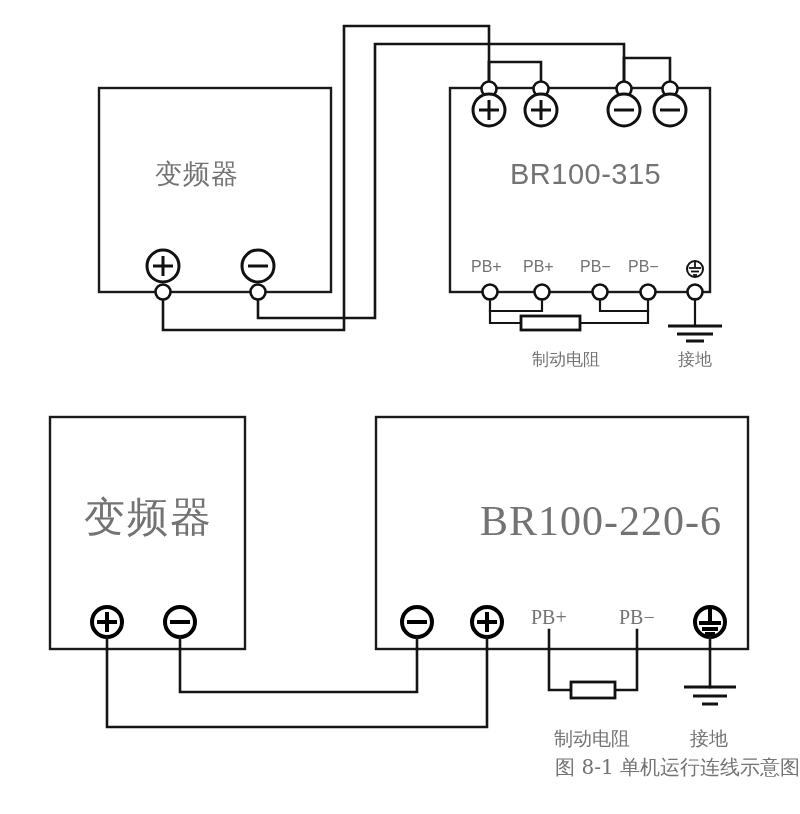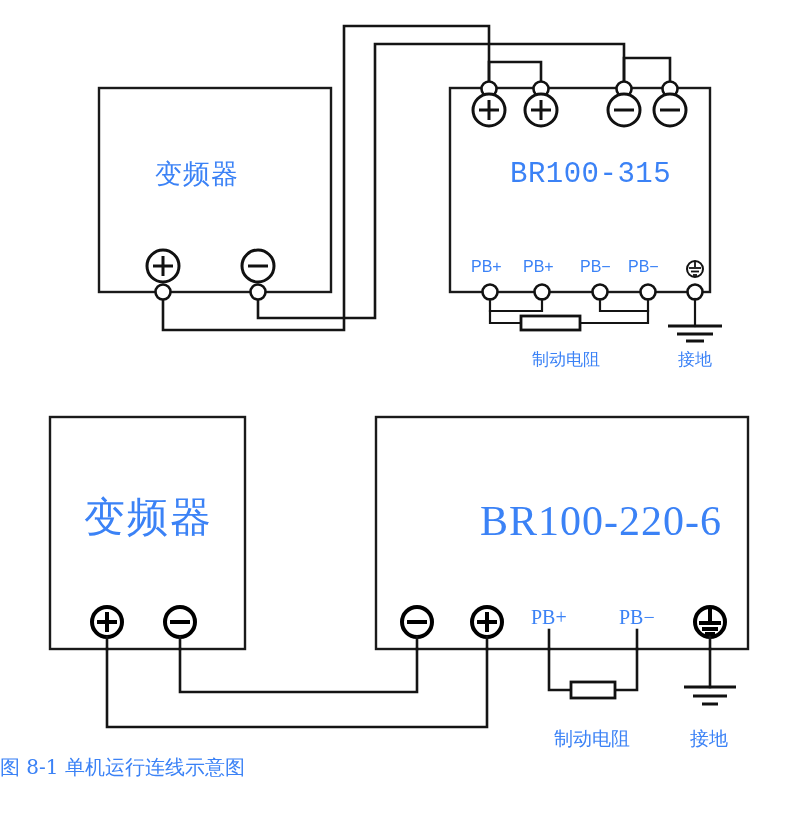--- a/index.html
+++ b/index.html
@@ -85,30 +85,30 @@
     stroke-width: 2.0;
   }
   .gnd-small-line {
     stroke: #111111;
     stroke-width: 1.8;
     stroke-linecap: butt;
   }
 
   .lbl {
     position: absolute;
-    color: #3b82f6;
+    color: #737373;
     white-space: nowrap;
     line-height: 1;
     user-select: none;
   }
   .lbl-cjk-serif {
     font-family: "DejaVu Serif", "Liberation Serif", serif;
   }
   .lbl-latin-sans {
-    font-family: Liberation Mono, monospace;
+    font-family: Liberation Sans, sans-serif;
   }
   .lbl-latin-serif {
     font-family: "Liberation Serif", "DejaVu Serif", serif;
     margin-left: 40px;
   }
 
   #inverter-top-label {
     left: 155px; top: 160px;
     font-size: 27px;
     letter-spacing: 1px;
@@ -143,21 +143,21 @@
     font-size: 17px;
     font-family: "DejaVu Serif", "Liberation Serif", serif;
   }
   .cap-lbl-lg {
     font-size: 19px;
     font-family: "DejaVu Serif", "Liberation Serif", serif;
   }
   #figure-caption {
     left: 0; top: 757px;
     width: 800px;
-    text-align: left;
+    text-align: right;
     font-size: 20px;
     font-family: "DejaVu Serif", "Liberation Serif", serif;
   }
 </style>
 </head>
 <body>
 
 <div id="diagram-root">
 
   <svg class="wiring" viewBox="0 0 800 814">

